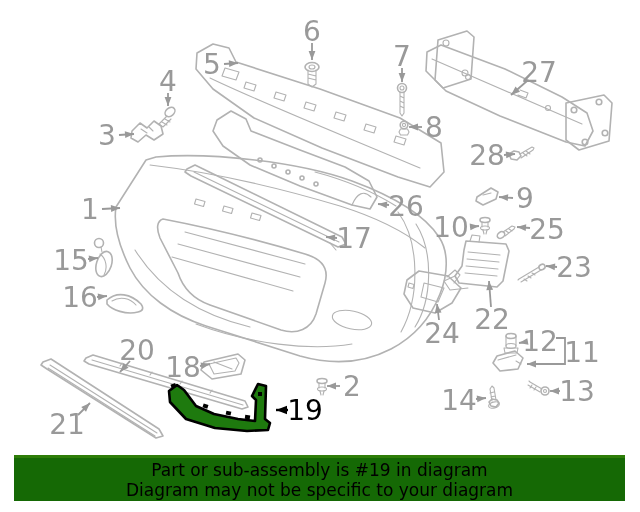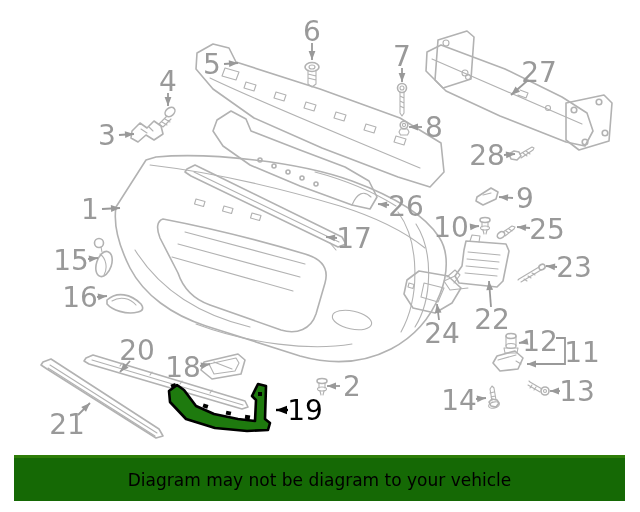--- a/index.html
+++ b/index.html
@@ -351,14 +351,15 @@
       </g>
       <g class="callout">
         <polyline points="504,155 515,154" fill="none" stroke="#999999" stroke-width="1.8"></polyline>
         <polygon points="515,154 506.3447826783352,158.20085861637287 505.7291396052461,151.42878481239248" fill="#999999"></polygon>
         <text x="487" y="155" fill="#999999">28</text>
       </g>
     </g>
 </svg>
 
 <div id="banner">
-  <span>Diagram may not be diagram to your vehicle</span>
+  <span>Part or sub-assembly is #19 in diagram</span>
+  <span>Diagram may not be specific to your diagram</span>
 </div>
 
 </body></html>

